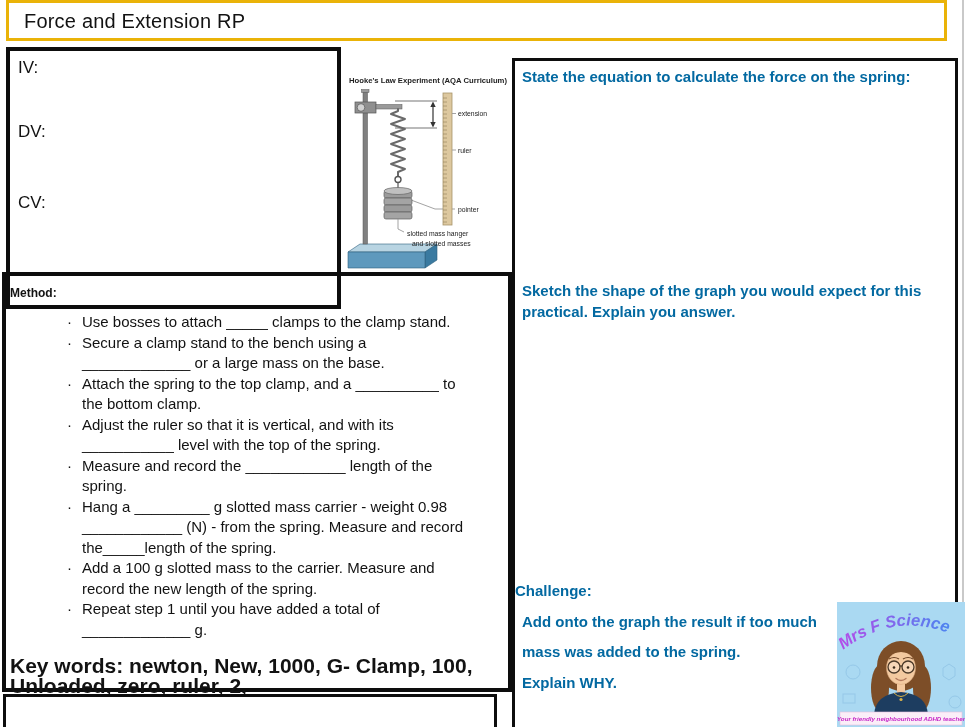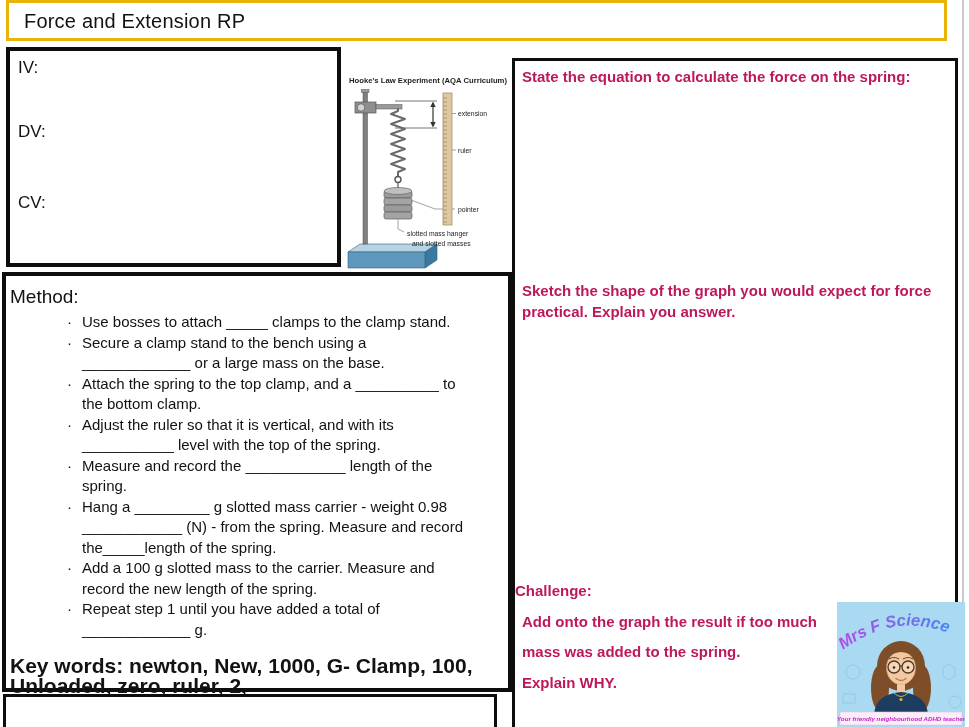--- a/index.html
+++ b/index.html
@@ -8,37 +8,37 @@
     background:#ffffff;color:#121212;
     font-family:"Liberation Sans", sans-serif;
     -webkit-font-smoothing:antialiased;
   }
   .abs{position:absolute;box-sizing:border-box;}
 
   
   .title-box{left:6px;top:0;width:941px;height:41px;border:3px solid #eab308;}
   .title-text{padding:7px 0 0 15px;font-size:20px;letter-spacing:.2px;}
 
-  .vars-box{left:6px;top:47px;width:335px;height:220px;border:4px solid #0d0d0d;}
+  .vars-box{left:6px;top:47px;width:335px;height:262px;border:4px solid #0d0d0d;}
   .var-label{position:absolute;left:8px;font-size:17px;}
   .var-iv{top:7px;} .var-dv{top:71px;} .var-cv{top:142px;}
 
   .figure{left:345px;top:62px;width:166px;height:210px;}
 
   .method-box{left:2px;top:272px;width:510px;height:420px;border:4px solid #0d0d0d;}
-  .method-heading{position:absolute;left:4px;top:10px;font-size:19px;font-weight:normal;}
+  .method-heading{position:absolute;left:4px;top:10px;font-size:12px;font-weight:bold;}
   .method-list{position:absolute;left:58px;top:36px;width:400px;margin:0;padding:0;list-style:none;}
   .method-list li{position:relative;padding-left:18px;font-size:15px;line-height:20.5px;}
   .method-list li::before{content:"\00B7";position:absolute;left:3px;top:0;}
   .keywords{position:absolute;left:4px;top:380px;width:480px;font-size:21px;font-weight:bold;line-height:20px;}
 
   .bottom-left-box{left:3px;top:694px;width:494px;height:33px;border:3px solid #0d0d0d;border-bottom:none;}
 
   .right-box{left:512px;top:58px;width:446px;height:669px;border:3px solid #0d0d0d;border-bottom:none;}
-  .rp{position:absolute;font-weight:bold;font-size:15px;color:#be185d;}
+  .rp{position:absolute;font-weight:bold;font-size:15px;color:#0369a1;}
   .rp-equation{left:7px;top:7px;width:432px;}
   .rp-sketch{left:7px;top:219px;width:432px;line-height:21px;}
   .rp-challenge{left:0;top:521px;white-space:nowrap;}
   .rp-ch1{left:7px;top:552px;white-space:nowrap;}
   .rp-ch2{left:7px;top:582px;white-space:nowrap;}
   .rp-ch3{left:7px;top:613px;white-space:nowrap;}
 
   .logo{left:837px;top:602px;width:128px;height:125px;z-index:5;}
 
   .page-edge{left:962px;top:0;width:2px;height:727px;background:#c9c9c9;}
@@ -162,21 +162,21 @@
     <li>Add a 100 g slotted mass to the carrier. Measure and record the new length of the spring.</li>
     <li>Repeat step 1 until you have added a total of _____________ g.</li>
   </ul>
   <div class="keywords">Key words: newton, New, 1000, G- Clamp, 100, Unloaded, zero, ruler, 2,</div>
 </div>
 
 <div class="abs bottom-left-box"></div>
 
 <div class="abs right-box">
   <div class="rp rp-equation">State the equation to calculate the force on the spring:</div>
-  <div class="rp rp-sketch">Sketch the shape of the graph you would expect for force practical. Explain you answer.</div>
+  <div class="rp rp-sketch">Sketch the shape of the graph you would expect for this practical. Explain you answer.</div>
   <div class="rp rp-challenge">Challenge:</div>
   <div class="rp rp-ch1">Add onto the graph the result if too much</div>
   <div class="rp rp-ch2">mass was added to the spring.</div>
   <div class="rp rp-ch3">Explain WHY.</div>
 </div>
 
 <div class="abs logo">
   <svg width="128" height="125" viewBox="0 0 128 125">
     <defs>
       <linearGradient id="brandgrad" x1="0" y1="0" x2="1" y2="0">

